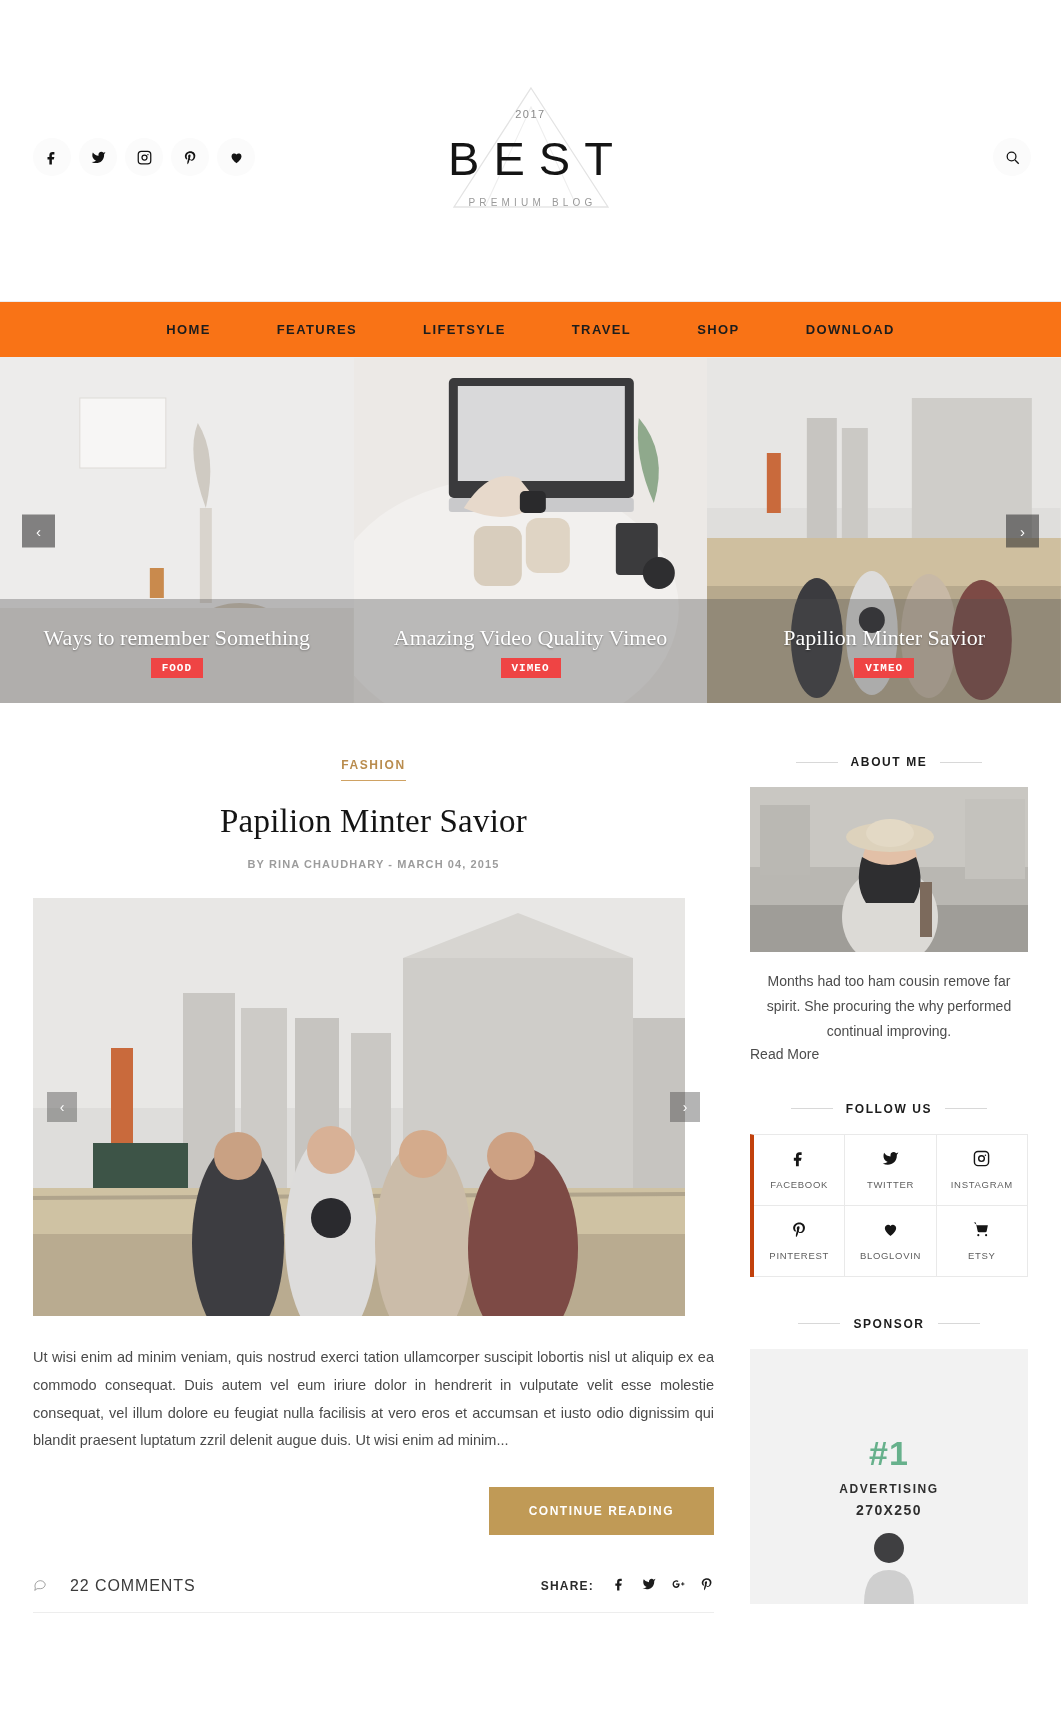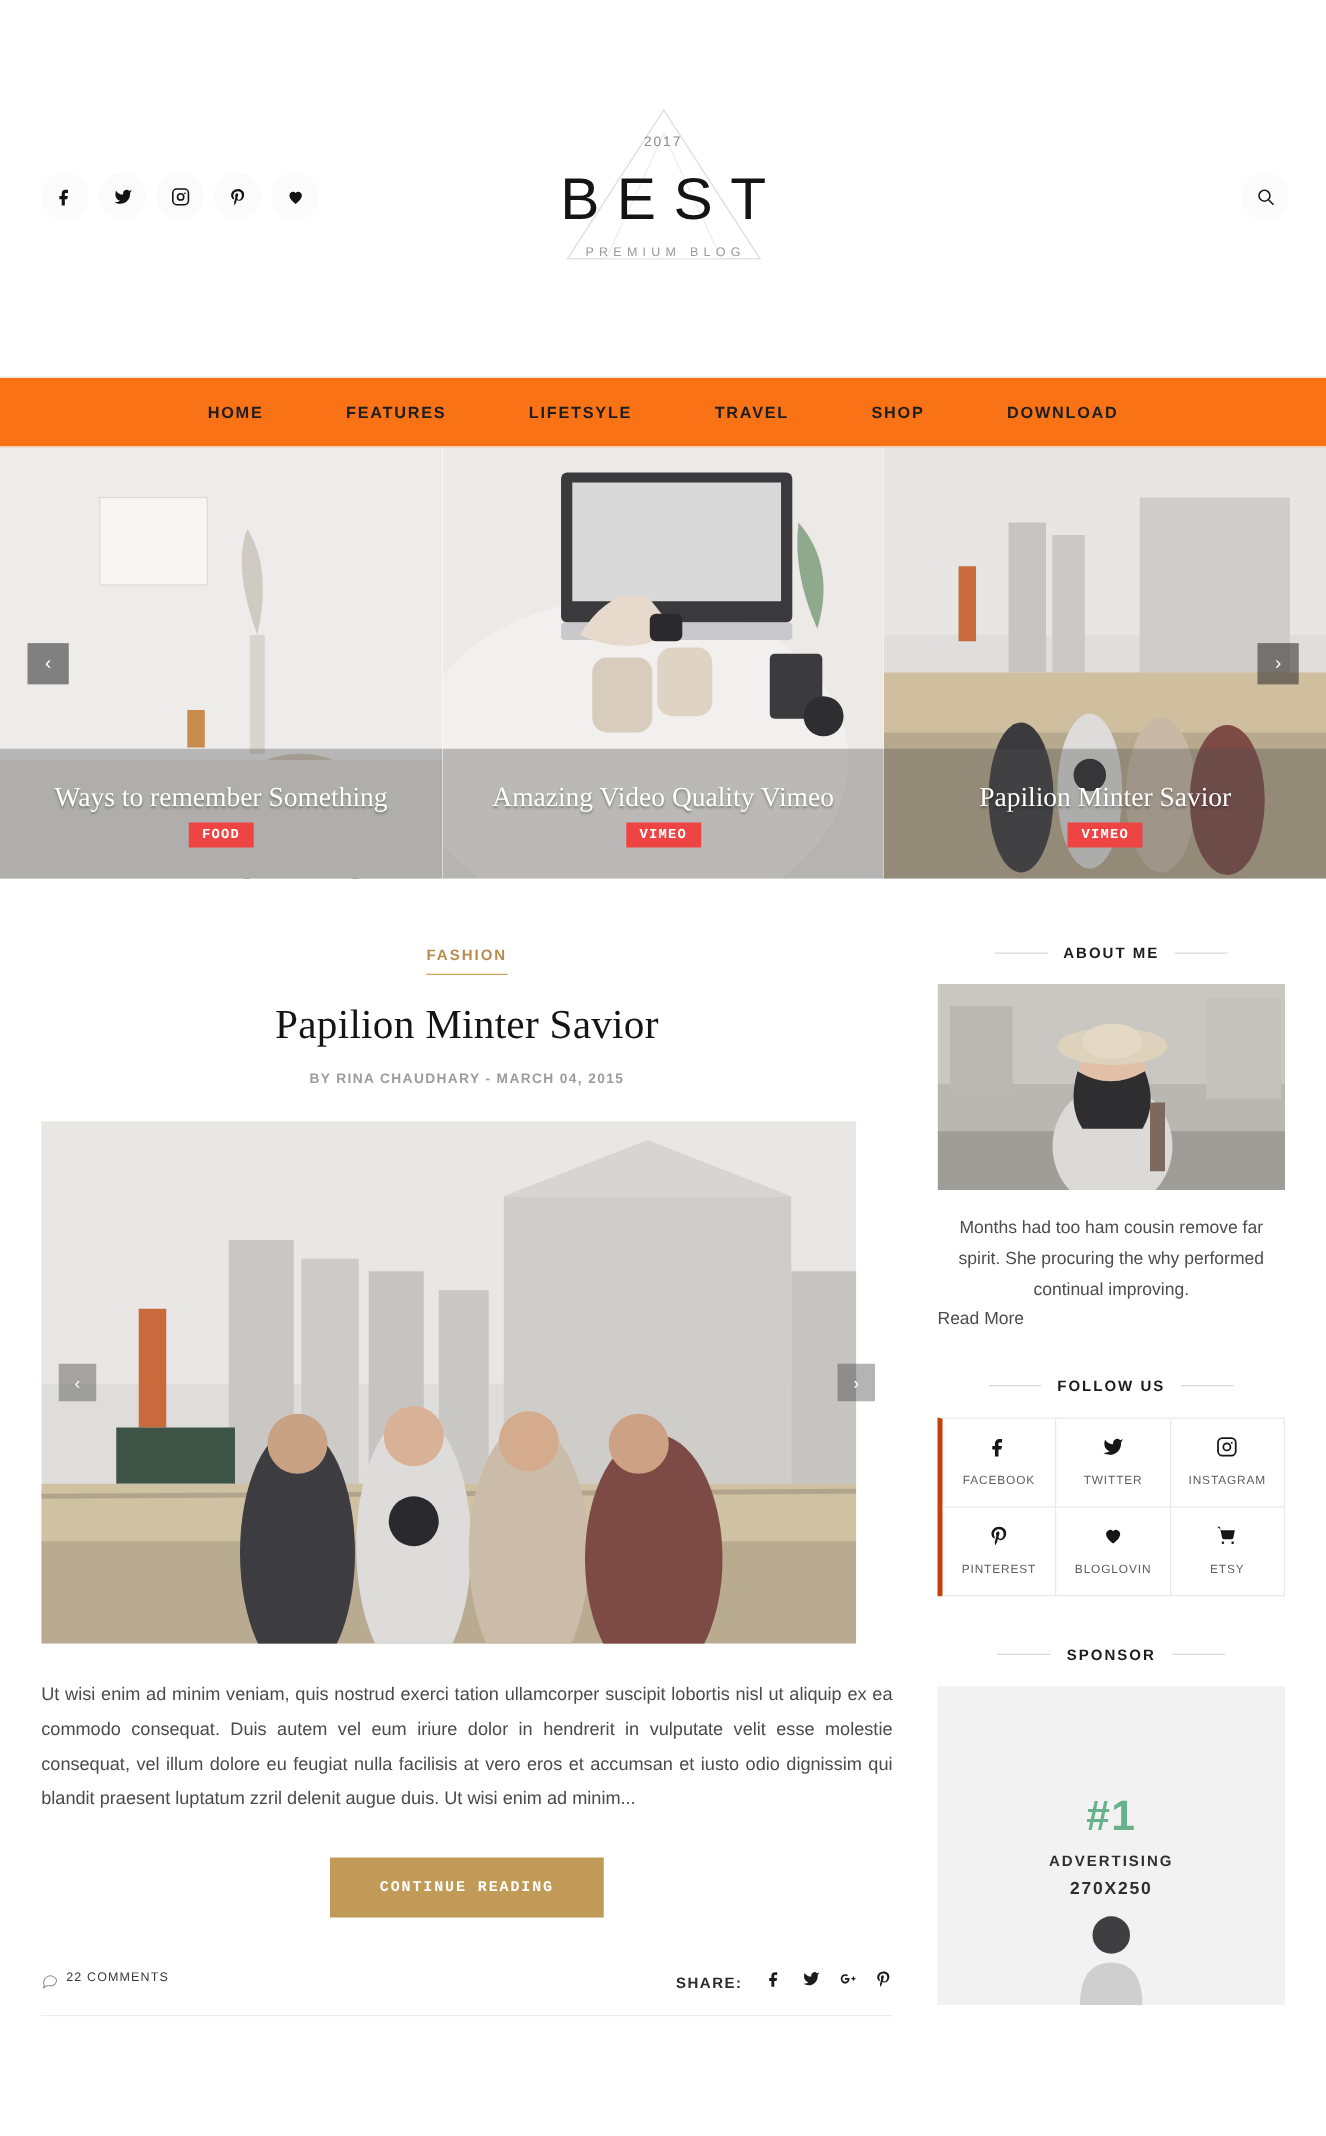--- a/index.html
+++ b/index.html
@@ -224,41 +224,41 @@
   }
   .post-figure .fig-arrow.left { left: 14px; }
   .post-figure .fig-arrow.right { right: 14px; }
   .post-body {
     margin-top: 28px;
     font-size: 14.5px;
     line-height: 1.92;
     color: #4a4a4a;
     text-align: justify;
   }
-  .btn-wrap { text-align: center; margin-top: 32px; font-family: Liberation Mono, monospace; }
+  .btn-wrap { text-align: right; margin-top: 32px; }
   .btn-continue {
     display: inline-block;
     background: #c09a56;
     color: #fff;
     font-size: 12px;
     font-weight: 700;
     letter-spacing: 1.5px;
     padding: 17px 40px;
   }
   .post-footer {
     margin-top: 42px;
     display: flex;
     align-items: center;
     justify-content: space-between;
     padding-bottom: 17px;
     border-bottom: 1px solid #ededed;
   }
   .comments {
-    display: flex; align-items: flex-start; gap: 6px;
-    font-size: 10px; letter-spacing: .9px; color: #3a3a3a;
+    display: flex; align-items: center; gap: 23px;
+    font-size: 16px; letter-spacing: .9px; color: #3a3a3a;
   }
   .comments svg { width: 14px; height: 14px; stroke: #8d8d8d; fill: none; stroke-width: 1.4; }
   .share {
     display: flex; align-items: center; gap: 15px;
   }
   .share-label { font-size: 12px; font-weight: 700; letter-spacing: 1.2px; color: #2b2b2b; margin-right: 4px; }
   .share svg { width: 14px; height: 14px; fill: #1c1c1c; }
 
   
   .widget { margin-bottom: 40px; }

